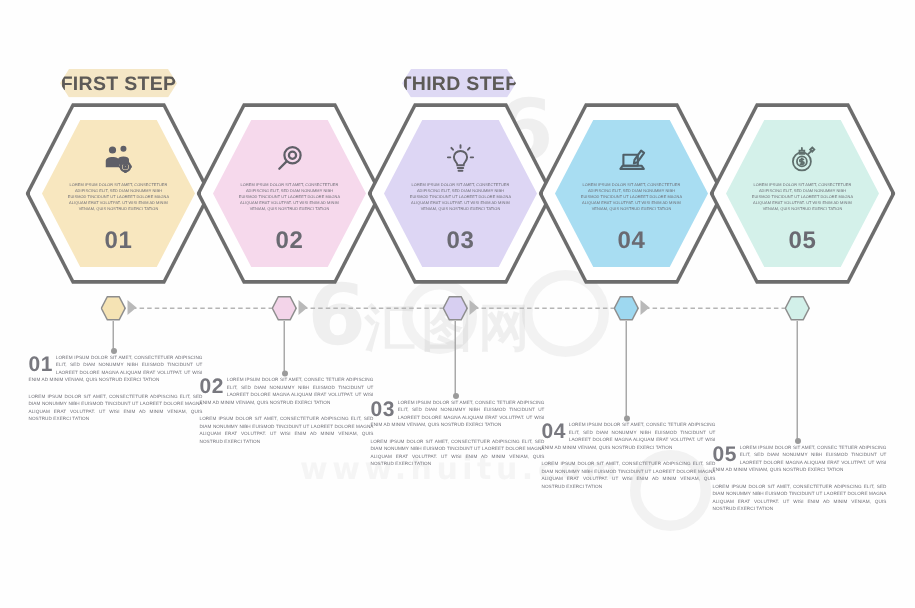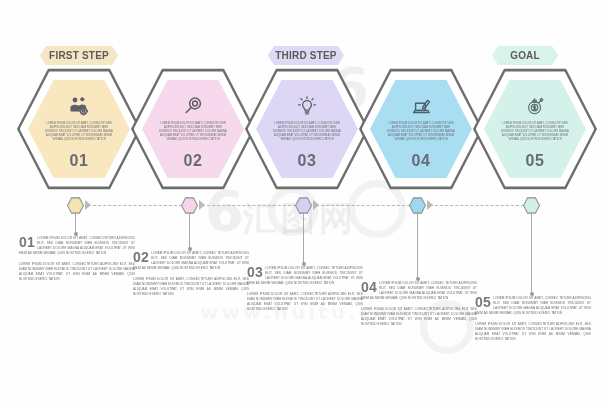--- a/index.html
+++ b/index.html
@@ -44,21 +44,21 @@
     position: absolute;
     height: 19px;
     display: flex;
     align-items: center;
     justify-content: center;
     clip-path: polygon(6px 0, calc(100% - 6px) 0, 100% 50%, calc(100% - 6px) 100%, 6px 100%, 0 50%);
   }
   .tab-label {
     font-family: "Liberation Sans", sans-serif;
     font-weight: 700;
-    font-size: 10px;
+    font-size: 13px;
     letter-spacing: 0.2px;
     color: #5d5a57;
     white-space: nowrap;
   }
 
   
   .hexwrap {
     position: absolute;
     width: 124px;
     height: 124px;
@@ -209,23 +209,20 @@
   <div class="wm" style="left:200px; top:300px; font-size:20px; letter-spacing:3px; opacity:.6;">www.huitu.com</div>
   <div class="wm-ring" style="left:268px; top:186px; width:36px; height:36px;"></div>
   <div class="wm-ring" style="left:348px; top:180px; width:44px; height:44px;"></div>
   <div class="wm-ring" style="left:420px; top:300px; width:40px; height:40px;"></div>
 
   <div class="tab" style="left:40px; top:46px; width:78px; background:#f5e7c6;">
     <span class="tab-label">FIRST STEP</span>
   </div>
   <div class="tab" style="left:268px; top:46px; width:76px; background:#ded9f4;">
     <span class="tab-label">THIRD STEP</span>
-  </div>
-  <div class="tab" style="left:492px; top:46px; width:66px; background:#d8f2ec;">
-    <span class="tab-label">GOAL</span>
   </div>
 
   <div class="hexwrap" style="left:17px; top:67px;">
     <div class="hex-outer"></div>
     <div class="hex-mid"></div>
     <div class="hex-inner" style="background:#f8e7bf;">
       <div class="hex-icon">
         <svg viewBox="0 0 26 22" width="26" height="22">
           <g fill="#5f5f67">
             <circle cx="9" cy="5" r="2.4"></circle>

